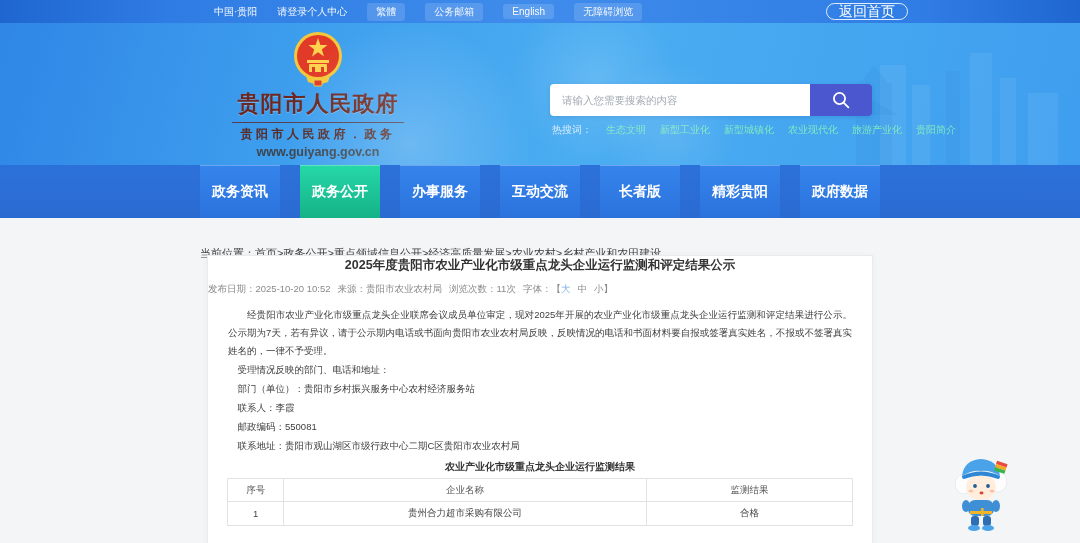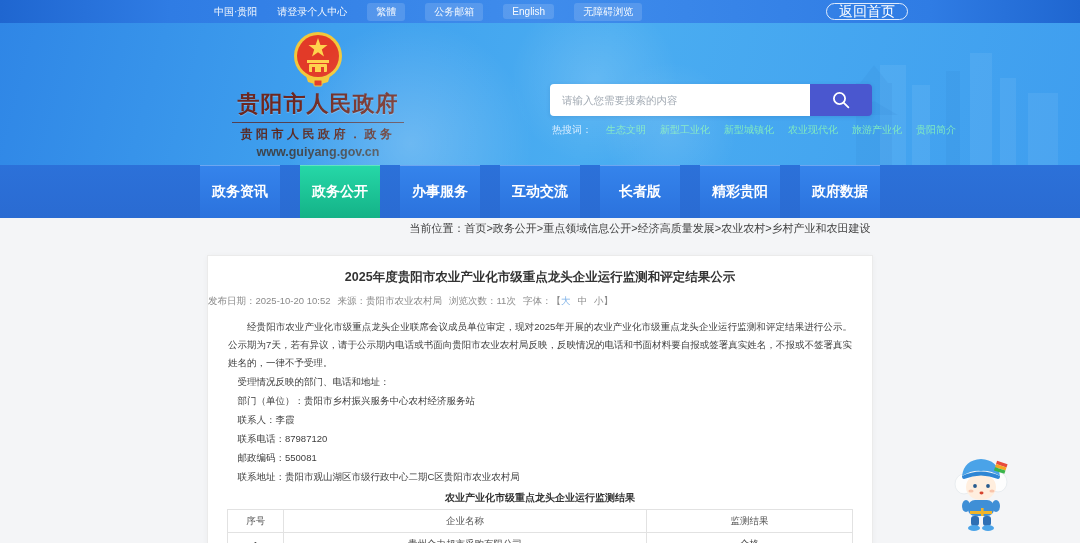--- a/index.html
+++ b/index.html
@@ -60,30 +60,30 @@
   .nav-inner { position:absolute; left:200px; top:0; width:680px; height:100%; display:flex; gap:20px; }
   .nav-item {
     flex:1; display:flex; align-items:center; justify-content:center;
     font-size:14px; font-weight:bold; color:#fff; cursor:pointer;
     background:linear-gradient(180deg,#3584ec,#2b72dd);
     box-shadow:inset 0 1px 0 rgba(255,255,255,.28);
     white-space:nowrap;
   }
   .nav-item.active { background:linear-gradient(180deg,#26d8a8,#14b287); }
   
-  .breadcrumb { position:absolute; top:208px; left:0; width:100%; padding:13px 0 0 200px;
-    font-size:11px; color:#3f3f3f;text-align:center; }
+  .breadcrumb { position:absolute; top:233px; left:0; width:100%; padding:13px 0 0 200px;
+    font-size:11px; color:#3f3f3f; }
   .crumb { cursor:pointer; }
   .sep { color:#3f3f3f; }
   
   .card {
     position:absolute; left:207px; top:255px; width:666px; height:420px;
     background:#fff; border:1px solid #ebebeb; box-shadow:0 1px 6px rgba(0,0,0,.04);
   }
-  .a-title { margin:13px 36px 0; text-align:center; font-size:12.5px; font-weight:bold; color:#333; }
+  .a-title { margin:1px 36px 0; text-align:center; font-size:12.5px; font-weight:bold; color:#333; }
   .a-meta { margin-top:9px; text-align:left; font-size:9.5px; color:#8a8a8a; white-space:nowrap; }
   .a-meta .m-gap { margin-left:7px; }
   .a-meta .font-large { color:#7fb2e8; }
   .a-body { margin:10px 19px 0; font-size:9.5px; color:#3d3d3d; line-height:18px; }
   .a-body p { margin:1px; text-indent:1em; }
   .a-body p.first { text-indent:2em; text-align:justify; }
   .t-caption { text-align:center; font-weight:bold; font-size:10px; color:#333; margin-top:4px; line-height:16px; }
   .r-table { width:calc(100% - 38px); margin:3px 19px 0; border-collapse:collapse; font-size:9.5px; color:#444; }
   .r-table th, .r-table td { border:1px solid #e2e2e2; text-align:center; }
   .r-table th { height:23px; font-weight:normal; color:#555; }
@@ -185,21 +185,20 @@
   <div class="card">
     <h1 class="a-title">2025年度贵阳市农业产业化市级重点龙头企业运行监测和评定结果公示</h1>
     <div class="a-meta">
       <span>发布日期：</span><span>2025-10-20 10:52</span><span class="m-gap">来源：</span><span>贵阳市农业农村局</span><span class="m-gap">浏览次数：</span><span>11次</span><span class="m-gap">字体：【</span><span class="font-large">大</span><span class="m-gap">中</span><span class="m-gap">小</span><span>】</span>
     </div>
     <div class="a-body" id="article-body">
         <p class="first">经贵阳市农业产业化市级重点龙头企业联席会议成员单位审定，现对2025年开展的农业产业化市级重点龙头企业运行监测和评定结果进行公示。公示期为7天，若有异议，请于公示期内电话或书面向贵阳市农业农村局反映，反映情况的电话和书面材料要自报或签署真实姓名，不报或不签署真实姓名的，一律不予受理。</p>
         <p>受理情况反映的部门、电话和地址：</p>
         <p>部门（单位）：贵阳市乡村振兴服务中心农村经济服务站</p>
         <p>联系人：李霞</p>
-        <p>联系电话：87987120</p>
         <p>邮政编码：550081</p>
         <p>联系地址：贵阳市观山湖区市级行政中心二期C区贵阳市农业农村局</p>
       </div>
     <div class="t-caption">农业产业化市级重点龙头企业运行监测结果</div>
     <table class="r-table">
       <colgroup>
           <col style="width:9%">
           <col style="width:58%">
           <col style="width:33%">
         </colgroup>

